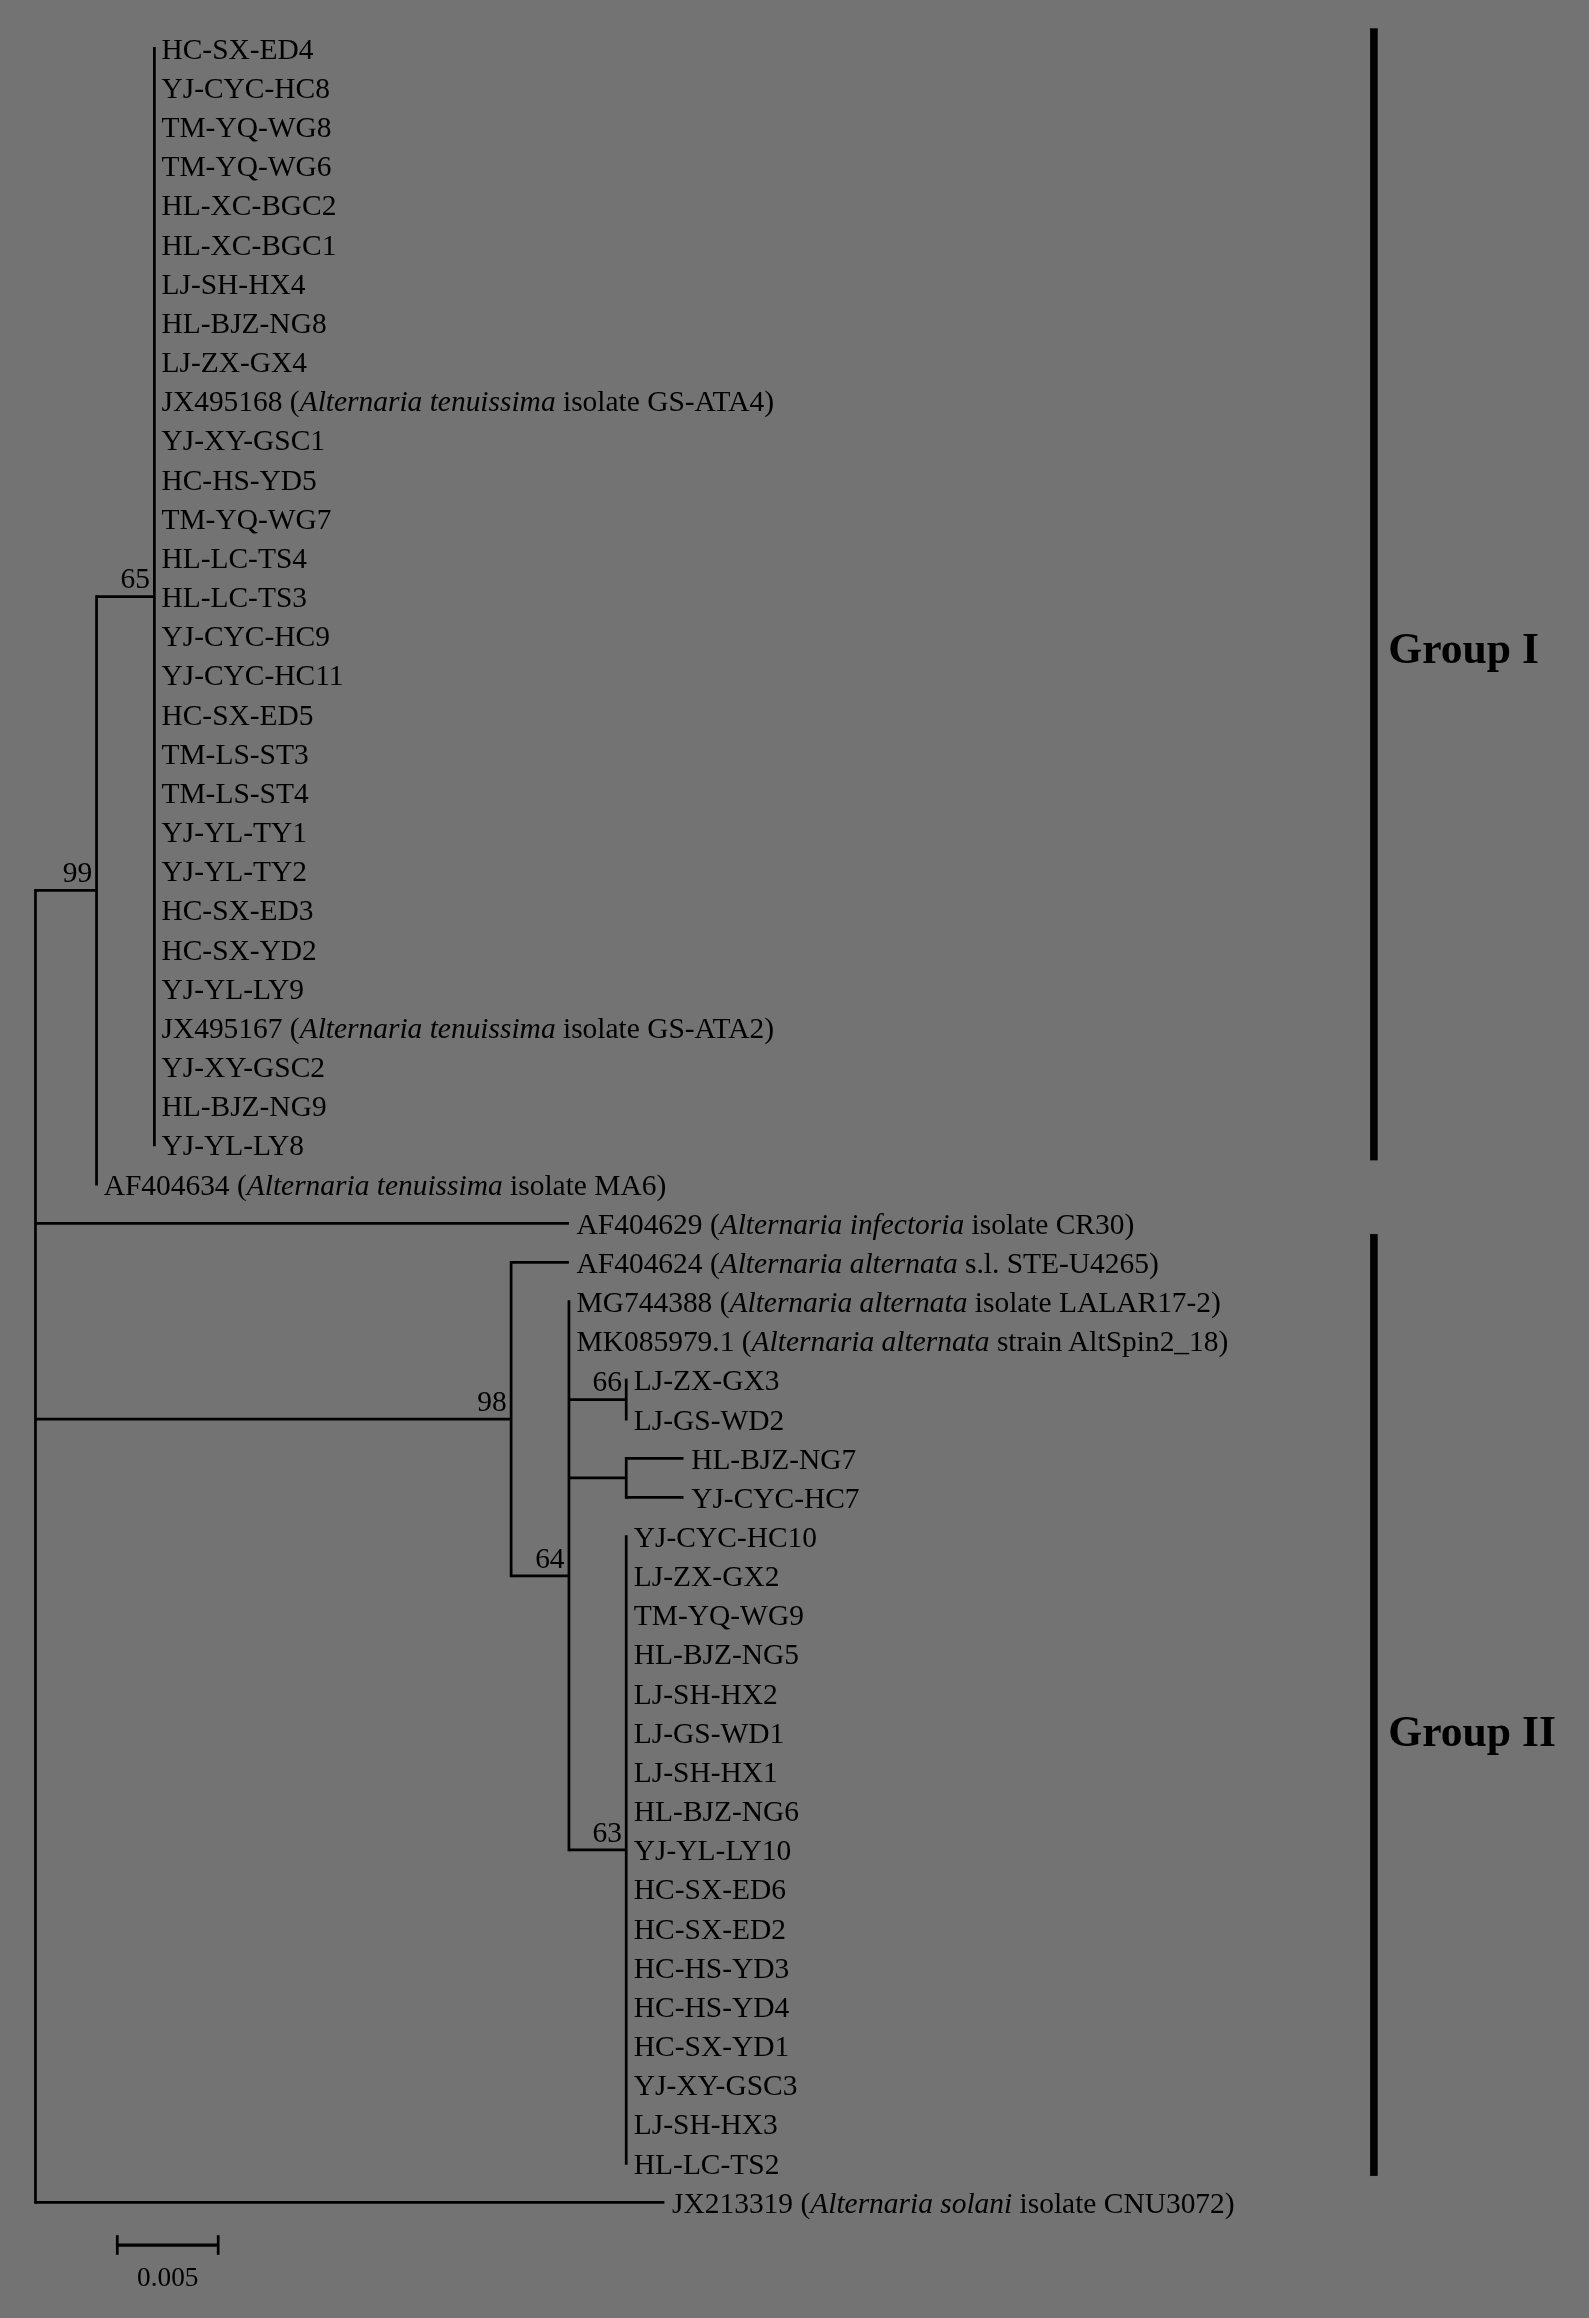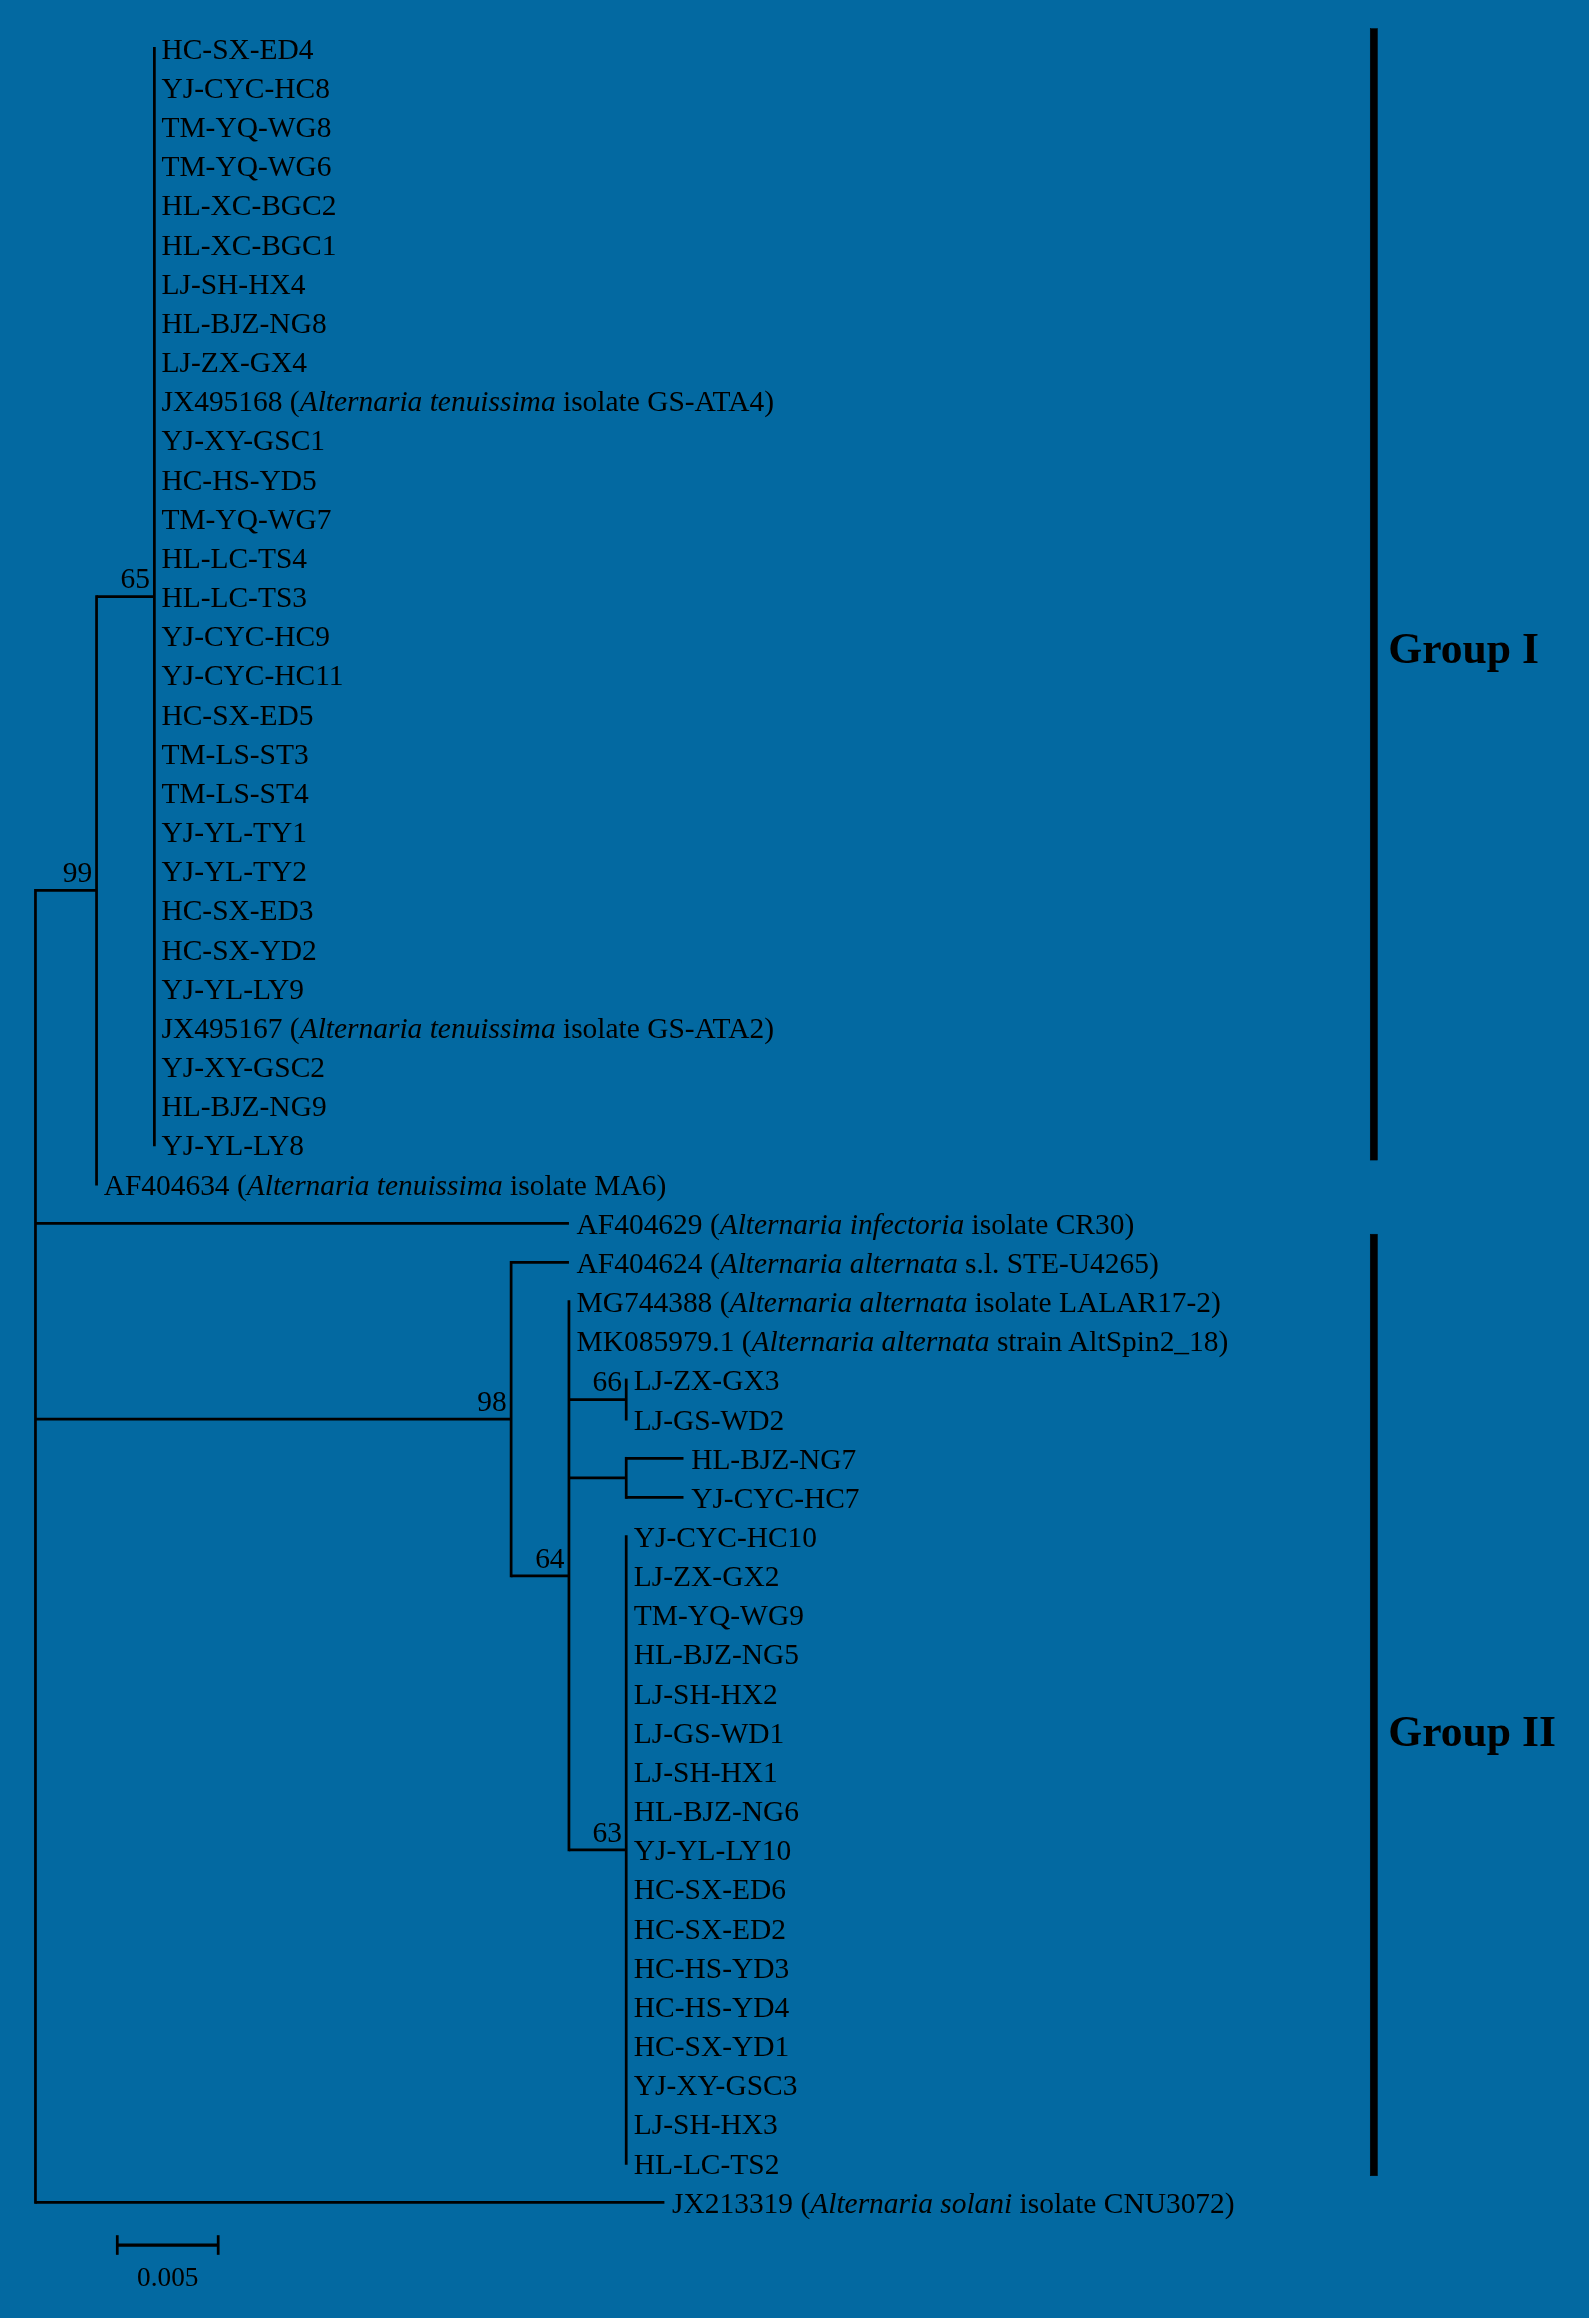--- a/index.html
+++ b/index.html
@@ -3,21 +3,21 @@
 <meta charset="utf-8">
 <style>
   html, body {
     margin: 0;
     padding: 0;
     background: #ffffff;
   }
   #figure-wrap {
     width: 1589px;
     height: 2319px;
-    background: #0369a1;
+    background: #737373;
     position: relative;
   }
   svg text {
     font-family: "Liberation Serif", "DejaVu Serif", serif;
     fill: #000000;
   }
   svg .taxon {
     font-size: 54px;
   }
   svg .bootstrap {

